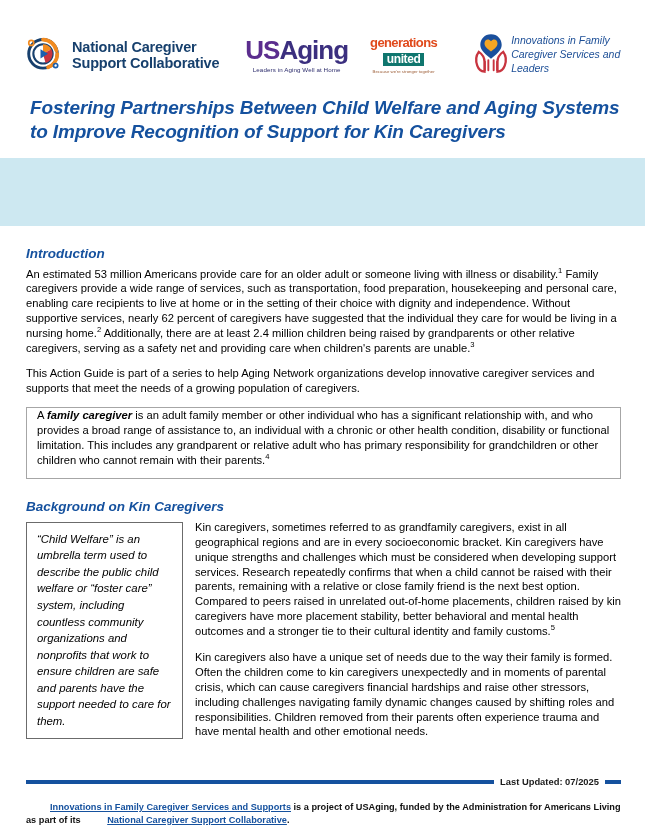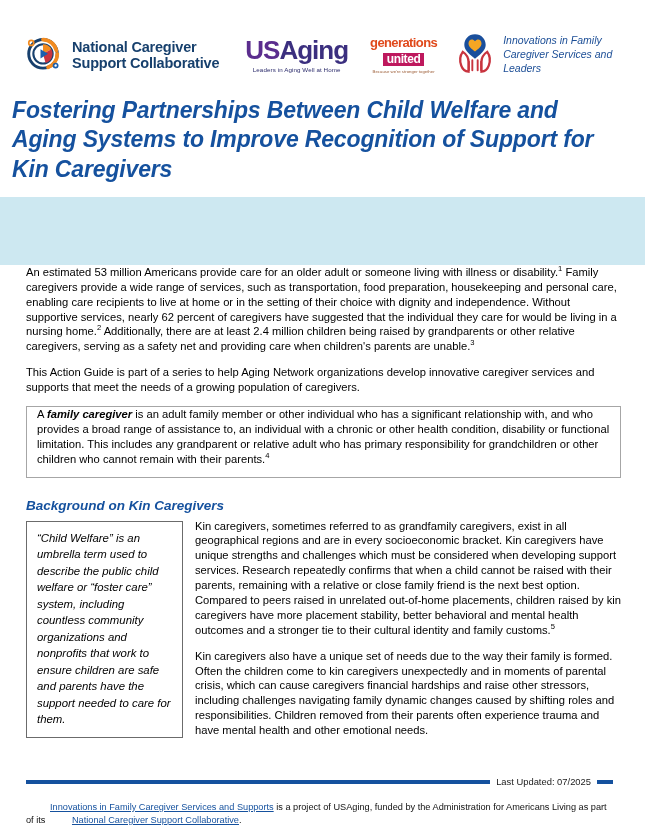--- a/index.html
+++ b/index.html
@@ -46,62 +46,61 @@
   }
   .usaging-us { color: #5b2d8e; }
   .usaging-aging { color: #3b2f7f; margin-top: 7px; }
   .logo-usaging-tag {
     font-size: 6.2px;
     color: #2b2b6b;
     margin-top: 3px;
     letter-spacing: 0.1px;
     white-space: nowrap;
   }
-  .logo-gu { margin-right: 18px; text-align: center; }
+  .logo-gu { margin-right: 34px; text-align: center; }
   .gu-gen {
     font-size: 13px;
     font-weight: bold;
     color: #e0491b;
     letter-spacing: -0.6px;
     line-height: 1;
   }
   .gu-united {
     display: inline-block;
-    background: #be185d;
+    background: #0f766e;
     color: #ffffff;
     font-size: 12px;
     font-weight: bold;
     letter-spacing: -0.4px;
     padding: 0 4px;
     line-height: 1.05;
     margin-top: -1px;
   }
   .gu-tag {
     font-size: 4.3px;
     color: #9a5a33;
     margin-top: 2px;
     white-space: nowrap;
   }
   .logo-ifcss { display: flex; align-items: center; }
   .logo-ifcss-text {
     font-size: 10.5px;
     font-style: italic;
     color: #1c4e96;
     line-height: 1.32;
-    margin-left: 8px;
   }
 
   
   .title {
-    font-size: 23px;
+    font-size: 19px;
     font-weight: bold;
     font-style: italic;
     color: #15519e;
     line-height: 1.28;
-    padding: 4px 24px 0 12px;
+    padding: 4px 24px 0 30px;
     letter-spacing: -0.15px;
   }
 
   
   .hero-banner {
     margin-top: 13px;
     height: 68px;
     background: #cde8f1;
     width: 100%;
   }
@@ -156,24 +155,25 @@
   .col-text p {
     font-size: 11.2px;
     line-height: 1.33;
     margin: 0 0 11px 0;
   }
 
   
   .footer {
     position: absolute;
     left: 0;
-    right: 8px;
+    right: 0;
     bottom: 0;
     padding: 0 24px 10px 26px;
     box-sizing: border-box;
+    font-weight: bold;
   }
   .footer-rule {
     display: flex;
     align-items: center;
     height: 10px;
     margin-bottom: 14px;
   }
   .rule-seg-long {
     flex: 1 1 auto;
     height: 4px;
@@ -255,20 +255,21 @@
   </div>
 
 </div>
 
 <div class="title">Fostering Partnerships Between Child Welfare and Aging Systems to Improve Recognition of Support for Kin Caregivers</div>
 
 <div class="hero-banner"></div>
 
 <div class="content">
 
+  <h2 class="section-heading">Introduction</h2>
 
   <p class="body-text"><span>An estimated 53 million Americans provide care for an older adult or someone living with illness or disability.</span><sup>1</sup><span> Family caregivers provide a wide range of services, such as transportation, food preparation, housekeeping and personal care, enabling care recipients to live at home or in the setting of their choice with dignity and independence. Without supportive services, nearly 62 percent of caregivers have suggested that the individual they care for would be living in a nursing home.</span><sup>2</sup><span> Additionally, there are at least 2.4 million children being raised by grandparents or other relative caregivers, serving as a safety net and providing care when children's parents are unable.</span><sup>3</sup></p>
 
   <p class="body-text">This Action Guide is part of a series to help Aging Network organizations develop innovative caregiver services and supports that meet the needs of a growing population of caregivers.</p>
 
   <div class="definition-box">
     <p><span>A </span><b><i>family caregiver</i></b><span> is an adult family member or other individual who has a significant relationship with, and who provides a broad range of assistance to, an individual with a chronic or other health condition, disability or functional limitation. This includes any grandparent or relative adult who has primary responsibility for grandchildren or other children who cannot remain with their parents.</span><sup>4</sup></p>
   </div>
 
   <h2 class="section-heading">Background on Kin Caregivers</h2>

